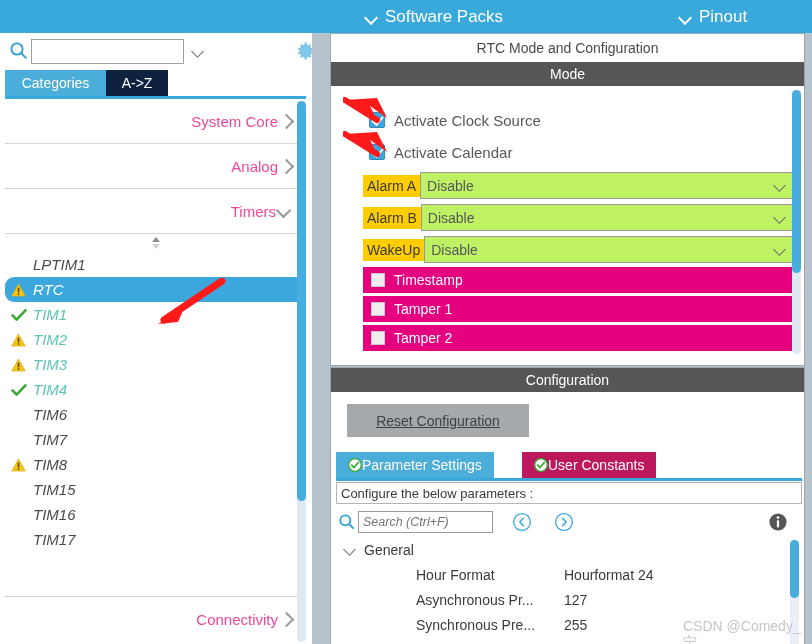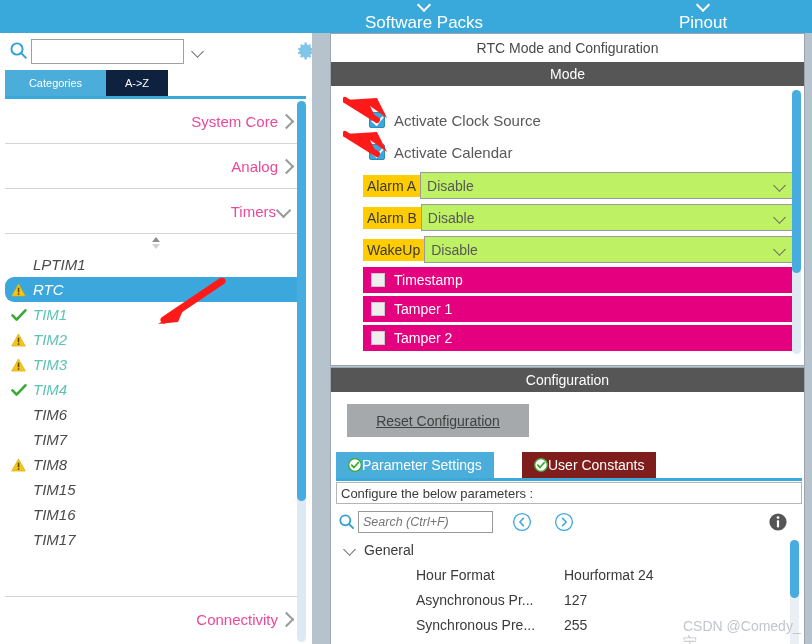--- a/index.html
+++ b/index.html
@@ -12,21 +12,21 @@
   #app { position: relative; width: 812px; height: 644px; }
 
   
   .topbar {
     position: absolute; left: 0; top: 0; width: 812px; height: 33px;
     background: #39a9dc;
   }
   .top-menu {
     position: absolute; top: 0; height: 33px;
     display: flex; align-items: center; gap: 7px;
-    color: #ffffff; font-size: 17px; flex-direction: column;
+    color: #ffffff; font-size: 17px;
   }
   .top-menu.packs { left: 365px; }
   .top-menu.pinout { left: 679px; }
   .chev-d {
     display: inline-block; width: 13px; height: 8px; position: relative;
   }
   .chev-d::before {
     content: ""; position: absolute; left: 1px; top: 0px;
     width: 8px; height: 8px;
     border-right: 2.6px solid #ffffff; border-bottom: 2.6px solid #ffffff;
@@ -69,21 +69,21 @@
     cursor: pointer;
   }
 
   
   .cat-tabs {
     position: absolute; left: 0; top: 37px; width: 312px; height: 26px;
   }
   .cat-tab {
     position: absolute; top: 0; height: 26px;
     display: flex; align-items: center; justify-content: center;
-    font-size: 11px; cursor: pointer;
+    font-size: 14px; cursor: pointer;
   }
   .cat-tab.active {
     left: 5px; width: 101px; background: #4badd9; color: #ffffff;
   }
   .cat-tab.inactive {
     left: 106px; width: 62px; background: #0e2240; color: #ffffff;
   }
   .tabs-underline {
     position: absolute; left: 5px; top: 63px; width: 301px; height: 3px;
     background: #39a9dc;
@@ -241,21 +241,21 @@
   }
   .conf-tabs {
     position: absolute; left: 5px; top: 84px; width: 466px; height: 26px;
   }
   .conf-tab {
     position: absolute; top: 0; height: 26px;
     display: flex; align-items: center; 
     padding: 0 12px; font-size: 14px; cursor: pointer; color: #ffffff;
   }
   .conf-tab.active { left: 0; background: #4badd9; }
-  .conf-tab.inactive { left: 186px; background: #7f1d1d; }
+  .conf-tab.inactive { left: 186px; background: #be185d; }
   .conf-tabs-underline {
     position: absolute; left: 5px; top: 110px; width: 466px; height: 3px;
     background: #39a9dc;
   }
 
   .param-note {
     position: absolute; left: 5px; top: 114px; width: 466px; height: 22px;
     border: 1px solid #b5b5b5; background: #ffffff;
     display: flex; align-items: center; padding-left: 4px;
     font-size: 13px; color: #3a3a3a;

